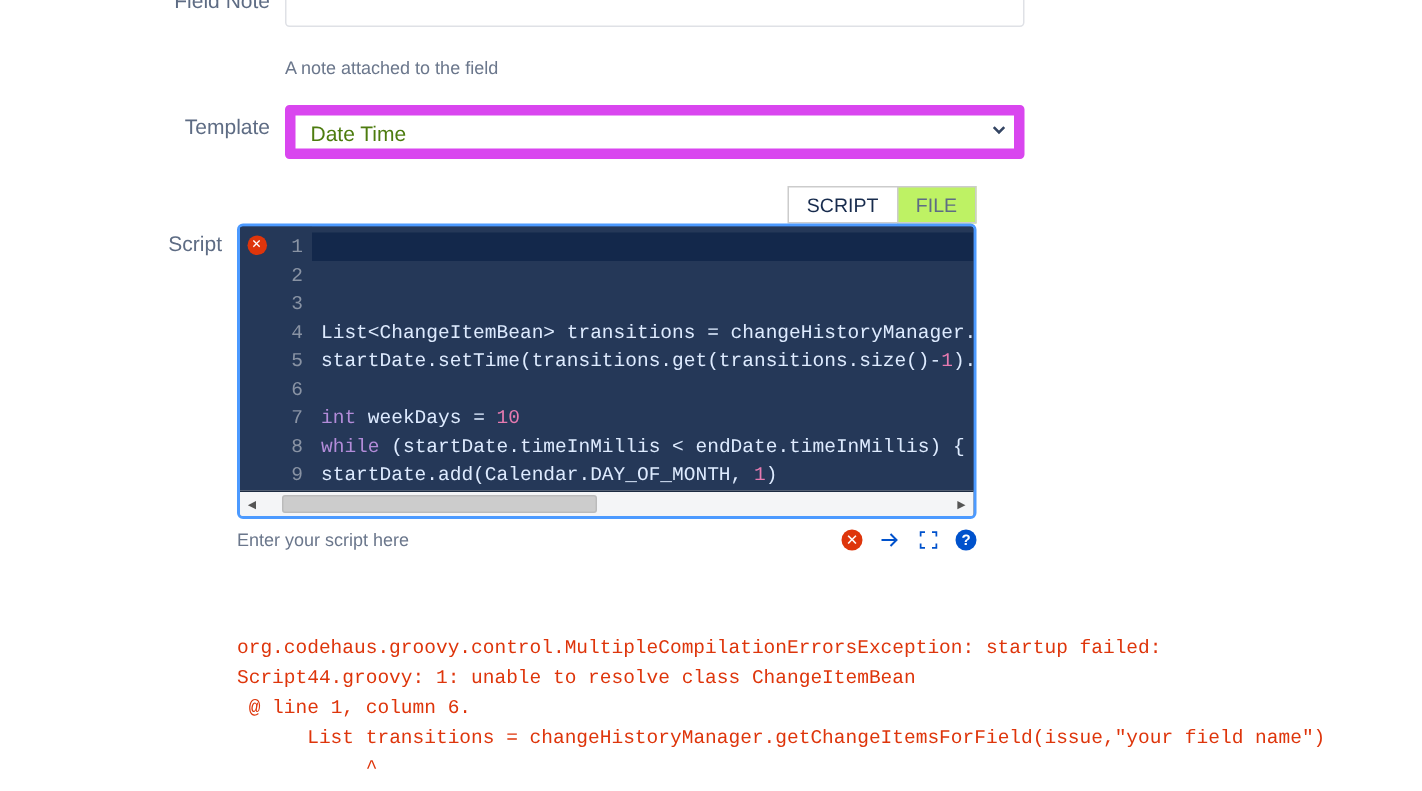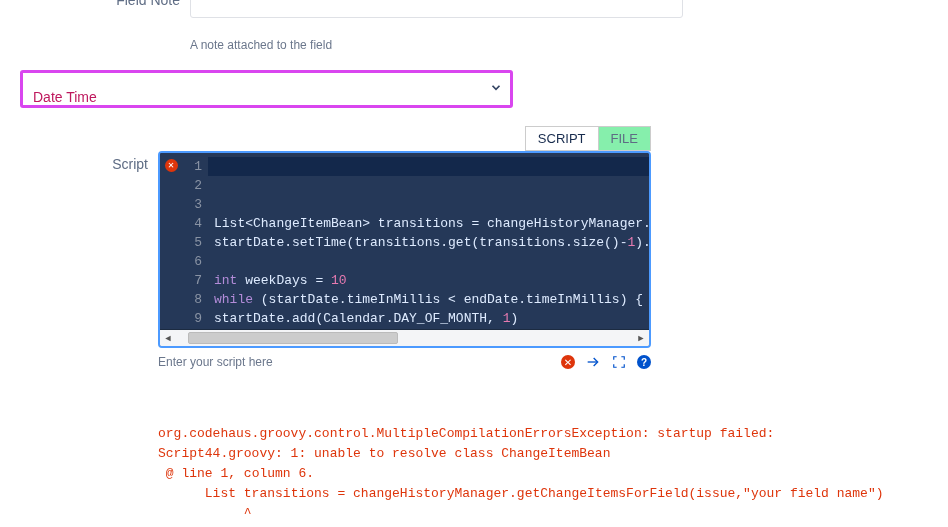--- a/index.html
+++ b/index.html
@@ -40,47 +40,47 @@
     color: #6b778c;
     margin-top: 20px;
   }
   .select-wrap {
     position: relative;
     width: 493px;
   }
   .select {
     width: 100%;
     height: 36px;
-    border: 3px solid #d946ef;
+    border: 7px solid #d946ef;
     border-radius: 3px;
-    padding: 16px 10px;
+    padding: 4px 10px;
     font-size: 14px;
     background: #fff;
     appearance: none;
-    color: #be185d;
+    color: #4d7c0f;
     cursor: pointer;
   }
   .select-chevron {
     position: absolute;
     right: 10px;
     top: 50%;
     transform: translateY(-50%);
     pointer-events: none;
     color: #344563;
   }
   .tabs-row {
     width: 493px;
     display: flex;
     justify-content: flex-end;
     gap: 0;
     margin-bottom: 0;
   }
   .tab {
     border: 1px solid #ccc;
-    background: #86efac;
+    background: #bef264;
     padding: 4px 12px;
     font-size: 13px;
     cursor: pointer;
     color: #5e6c84;
     margin-left: -1px;
   }
   .tab.active {
     background: #fff;
     color: #172b4d;
   }
@@ -237,20 +237,21 @@
 
 <div class="form-row" style="margin-top:-14px;">
   <div class="label-col">Field Note</div>
   <div class="field-col">
     <input class="text-input" type="text" value="" style="">
     <div class="helper">A note attached to the field</div>
   </div>
 </div>
 
 <div class="form-row">
+  <div class="label-col">Template</div>
   <div class="field-col">
     <div class="select-wrap">
       <div class="select">Date Time</div>
       <span class="select-chevron">
         <svg width="14" height="14" viewBox="0 0 24 24" fill="none" stroke="currentColor" stroke-width="3">
             <polyline points="6 9 12 15 18 9"></polyline>
           </svg>
       </span>
     </div>
   </div>

